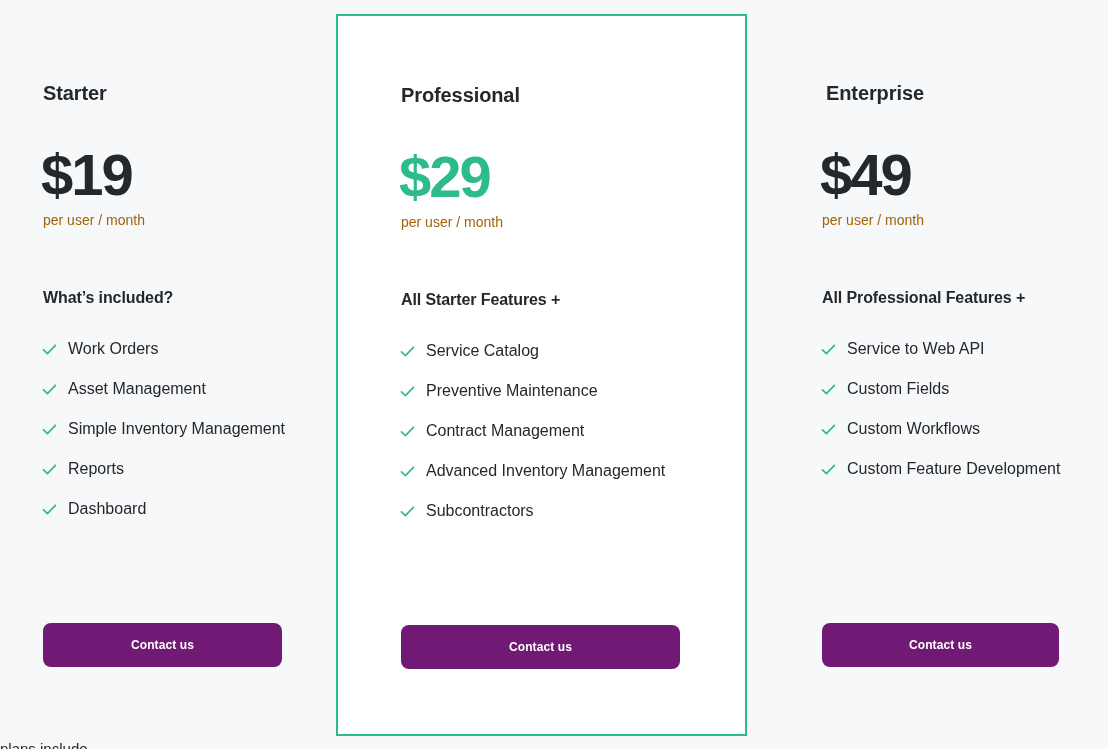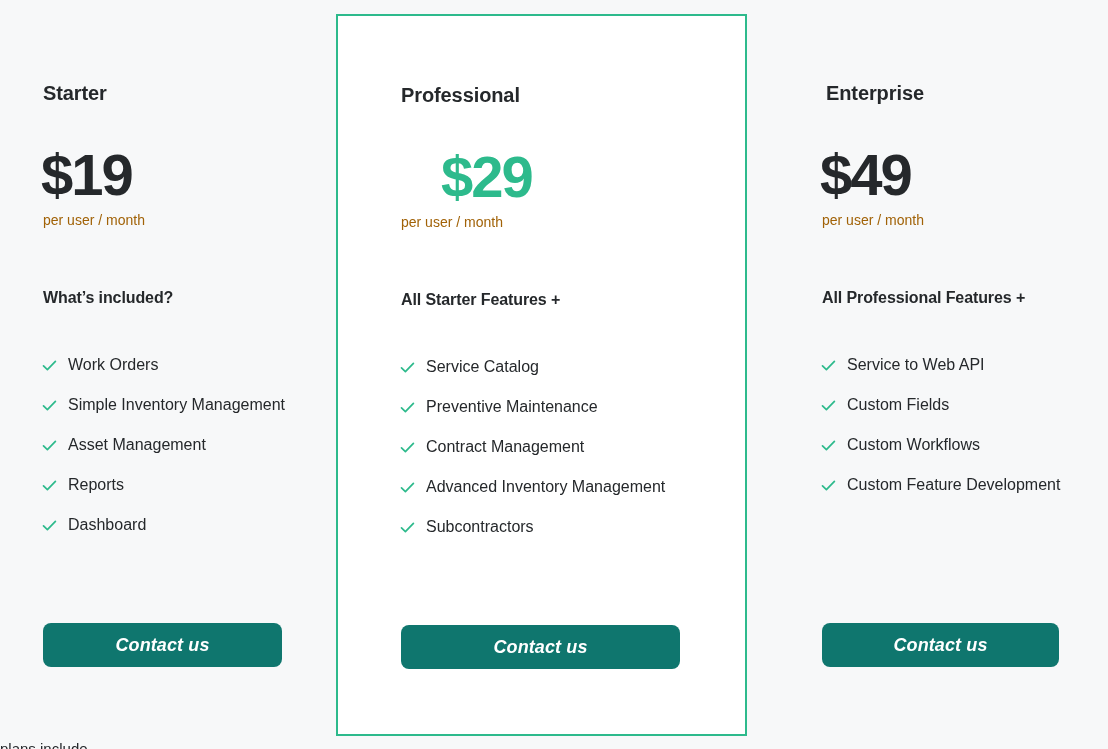--- a/index.html
+++ b/index.html
@@ -62,42 +62,41 @@
 
   .plan-price {
     position: absolute;
     font-size: 58px;
     font-weight: bold;
     letter-spacing: -2px;
     line-height: 1;
     color: #25282b;
   }
 
-  .plan-price.accent { color: #2dba8c; margin-left: 42px; }
+  .plan-price.accent { color: #2dba8c; }
 
   .plan-period {
     position: absolute;
     font-size: 14px;
     font-weight: normal;
     color: #a16207;
   }
 
   .features-title {
     position: absolute;
     font-size: 16px;
     font-weight: bold;
     letter-spacing: -0.1px;
     color: #25282b;
   }
 
   .features {
     position: absolute;
     list-style: none;
     width: 260px;
-    margin-top: 16px;
   }
 
   .feature {
     display: flex;
     align-items: center;
     margin-bottom: 8px;
     min-height: 32px;
   }
 
   .check-icon {
@@ -110,31 +109,30 @@
   .check-icon svg { display: block; }
 
   .feature-label {
     font-size: 16px;
     line-height: 1.95;
     color: #25282b;
   }
 
   .cta-button {
     position: absolute;
-    background: #0f766e;
+    background: #701a75;
     color: #ffffff;
     border: none;
     border-radius: 8px;
     font-family: "Liberation Sans", sans-serif;
-    font-size: 18px;
+    font-size: 12px;
     font-weight: bold;
     letter-spacing: 0.1px;
     cursor: pointer;
     text-align: center;
-    font-style: italic;
   }
 
   
   .plan-starter .plan-name      { left: 43px; top: 82px; }
   .plan-starter .plan-price     { left: 41px; top: 146px; }
   .plan-starter .plan-period    { left: 43px; top: 212px; }
   .plan-starter .features-title { left: 43px; top: 289px; }
   .plan-starter .features       { left: 41px; top: 333px; }
   .plan-starter .cta-button     { left: 43px; top: 623px; width: 239px; height: 44px; }
 
@@ -183,29 +181,29 @@
               </svg>
           </span>
           <span class="feature-label">Work Orders</span>
         </li>
         <li class="feature">
           <span class="check-icon">
             <svg width="17" height="17" viewBox="0 0 17 17">
                 <path d="M2.5 8.8 L6.4 12.6 L14.4 4.3" fill="none" stroke="#2dba8c" stroke-width="1.7" stroke-linecap="round" stroke-linejoin="round"></path>
               </svg>
           </span>
+          <span class="feature-label">Asset Management</span>
+        </li>
+        <li class="feature">
+          <span class="check-icon">
+            <svg width="17" height="17" viewBox="0 0 17 17">
+                <path d="M2.5 8.8 L6.4 12.6 L14.4 4.3" fill="none" stroke="#2dba8c" stroke-width="1.7" stroke-linecap="round" stroke-linejoin="round"></path>
+              </svg>
+          </span>
           <span class="feature-label">Simple Inventory Management</span>
-        </li>
-        <li class="feature">
-          <span class="check-icon">
-            <svg width="17" height="17" viewBox="0 0 17 17">
-                <path d="M2.5 8.8 L6.4 12.6 L14.4 4.3" fill="none" stroke="#2dba8c" stroke-width="1.7" stroke-linecap="round" stroke-linejoin="round"></path>
-              </svg>
-          </span>
-          <span class="feature-label">Asset Management</span>
         </li>
         <li class="feature">
           <span class="check-icon">
             <svg width="17" height="17" viewBox="0 0 17 17">
                 <path d="M2.5 8.8 L6.4 12.6 L14.4 4.3" fill="none" stroke="#2dba8c" stroke-width="1.7" stroke-linecap="round" stroke-linejoin="round"></path>
               </svg>
           </span>
           <span class="feature-label">Reports</span>
         </li>
         <li class="feature">

